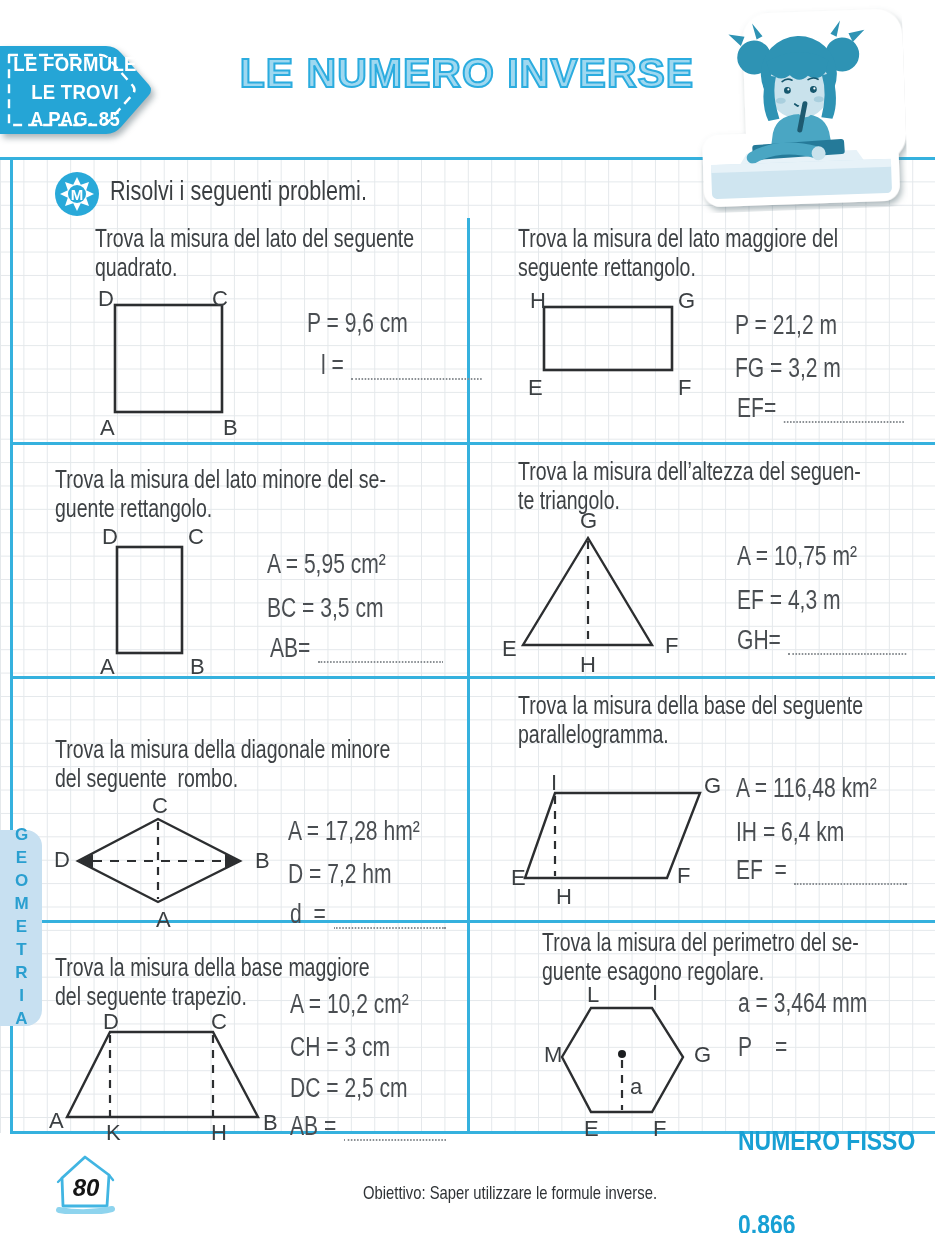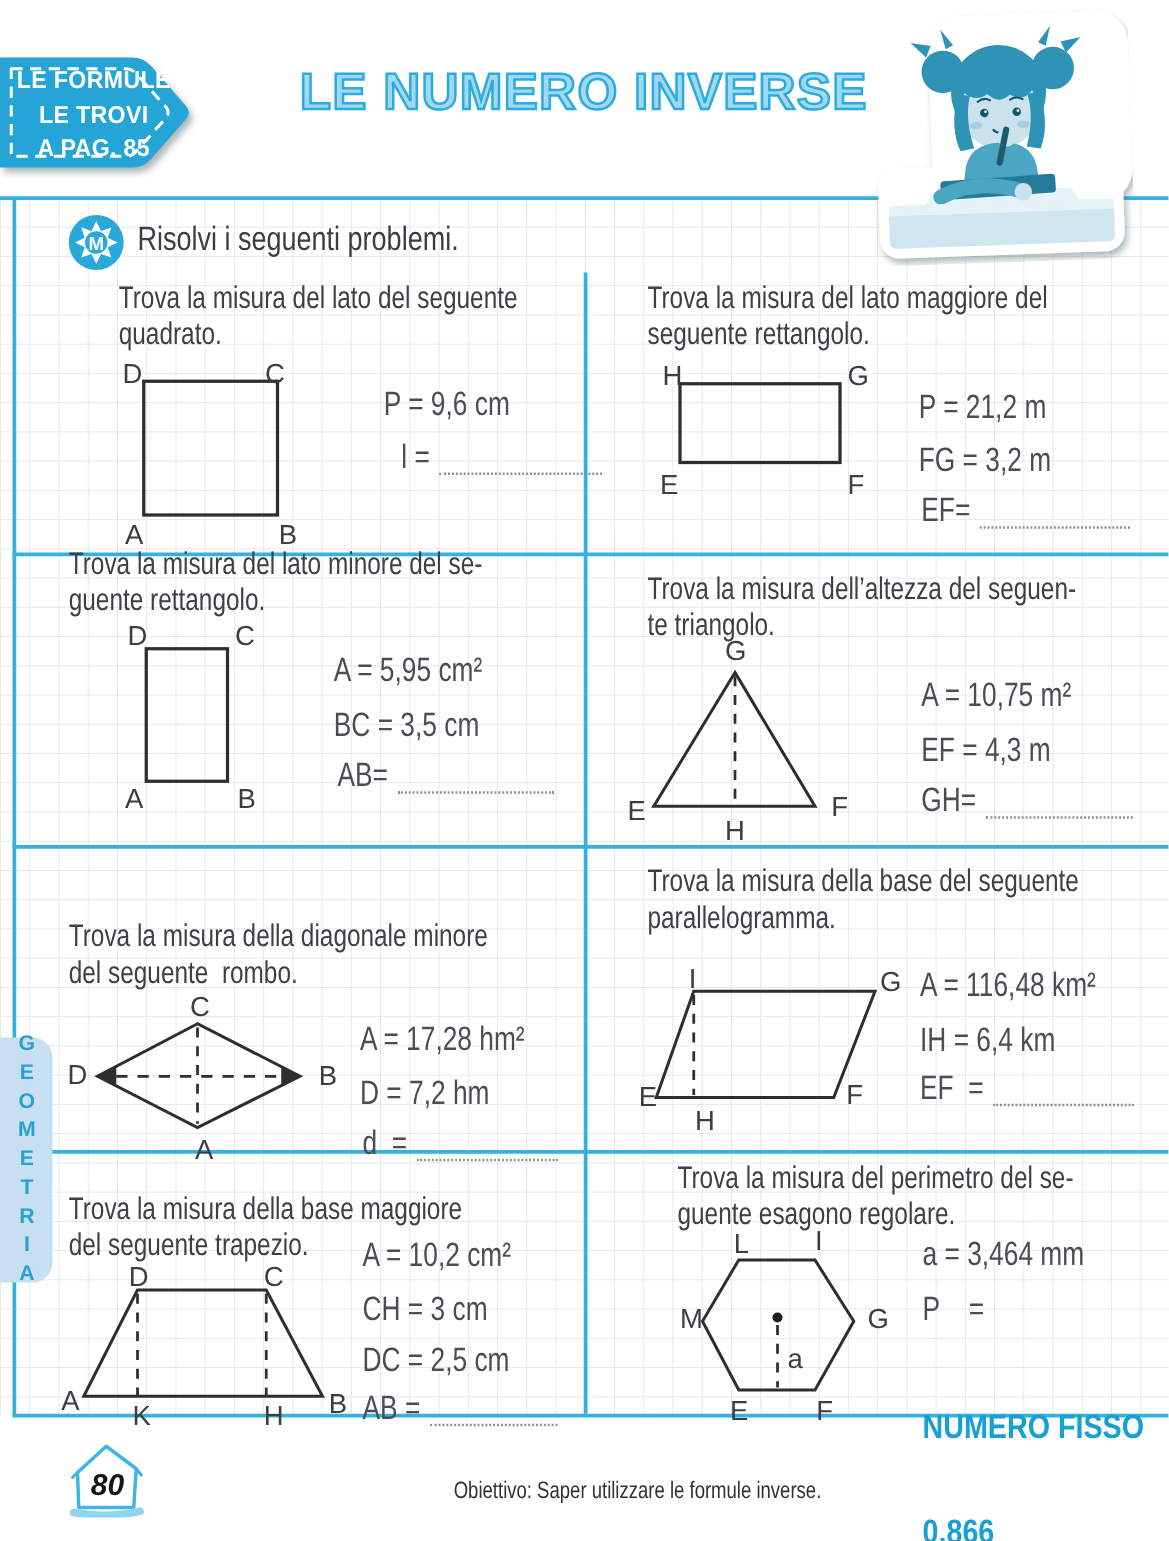--- a/index.html
+++ b/index.html
@@ -151,21 +151,21 @@
     </svg>
     <span class="vlabel" style="left:62px;top:70px;">H</span>
     <span class="vlabel" style="left:210px;top:70px;">G</span>
     <span class="vlabel" style="left:60px;top:157px;">E</span>
     <span class="vlabel" style="left:210px;top:157px;">F</span>
     <div class="val" style="left:267px;top:92px;">P = 21,2 m</div>
     <div class="val" style="left:267px;top:135px;">FG = 3,2 m</div>
     <div class="val" style="left:269px;top:175px;"><span>EF=</span><span class="dots" style="width:154px;"></span></div>
   </section>
 
-  <section class="cell" style="left:10px;top:423px;width:458px;height:234px;padding-left:18px;">
+  <section class="cell" style="left:10px;top:451px;width:458px;height:234px;padding-left:18px;">
     <div class="stmt" style="left:45px;top:14px;">
       <div>Trova la misura del lato minore del se-</div>
       <div>guente rettangolo.</div>
     </div>
     <svg class="fig" style="left:103px;top:92px;width:80px;height:115px;" viewBox="0 0 80 115">
       <rect x="4" y="4" width="65" height="106" fill="none" stroke="#2c2e30" stroke-width="2.6"></rect>
     </svg>
     <span class="vlabel" style="left:92px;top:73px;">D</span>
     <span class="vlabel" style="left:178px;top:73px;">C</span>
     <span class="vlabel" style="left:90px;top:203px;">A</span>

